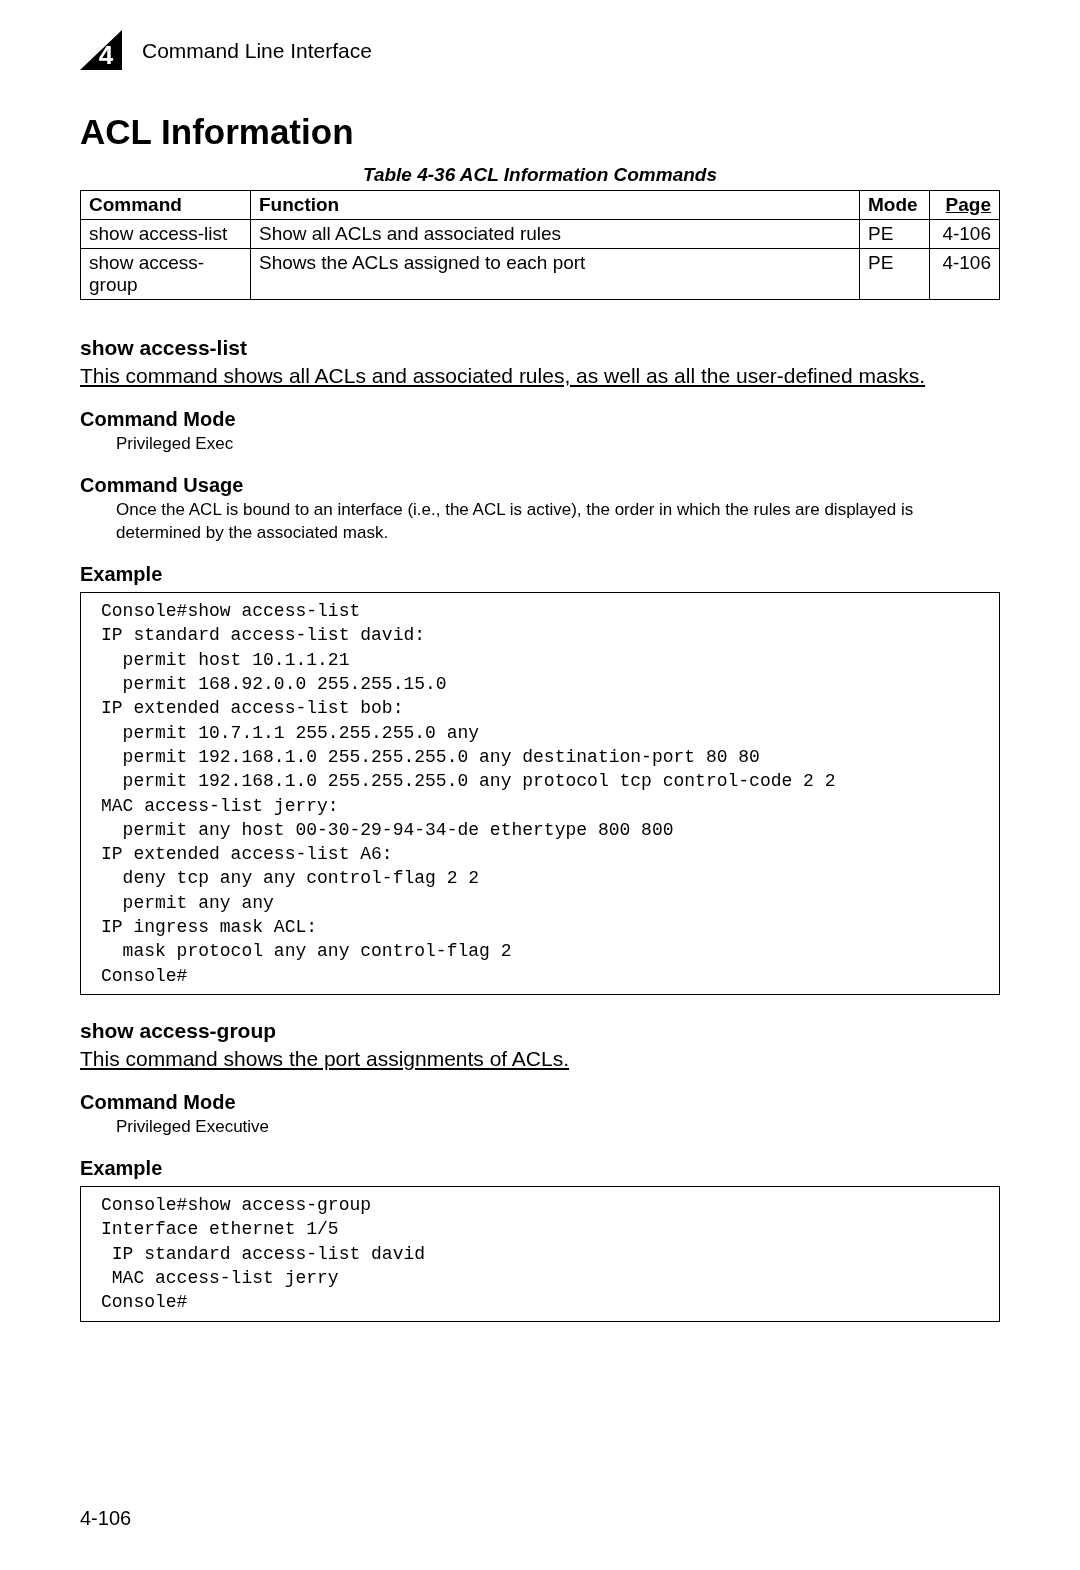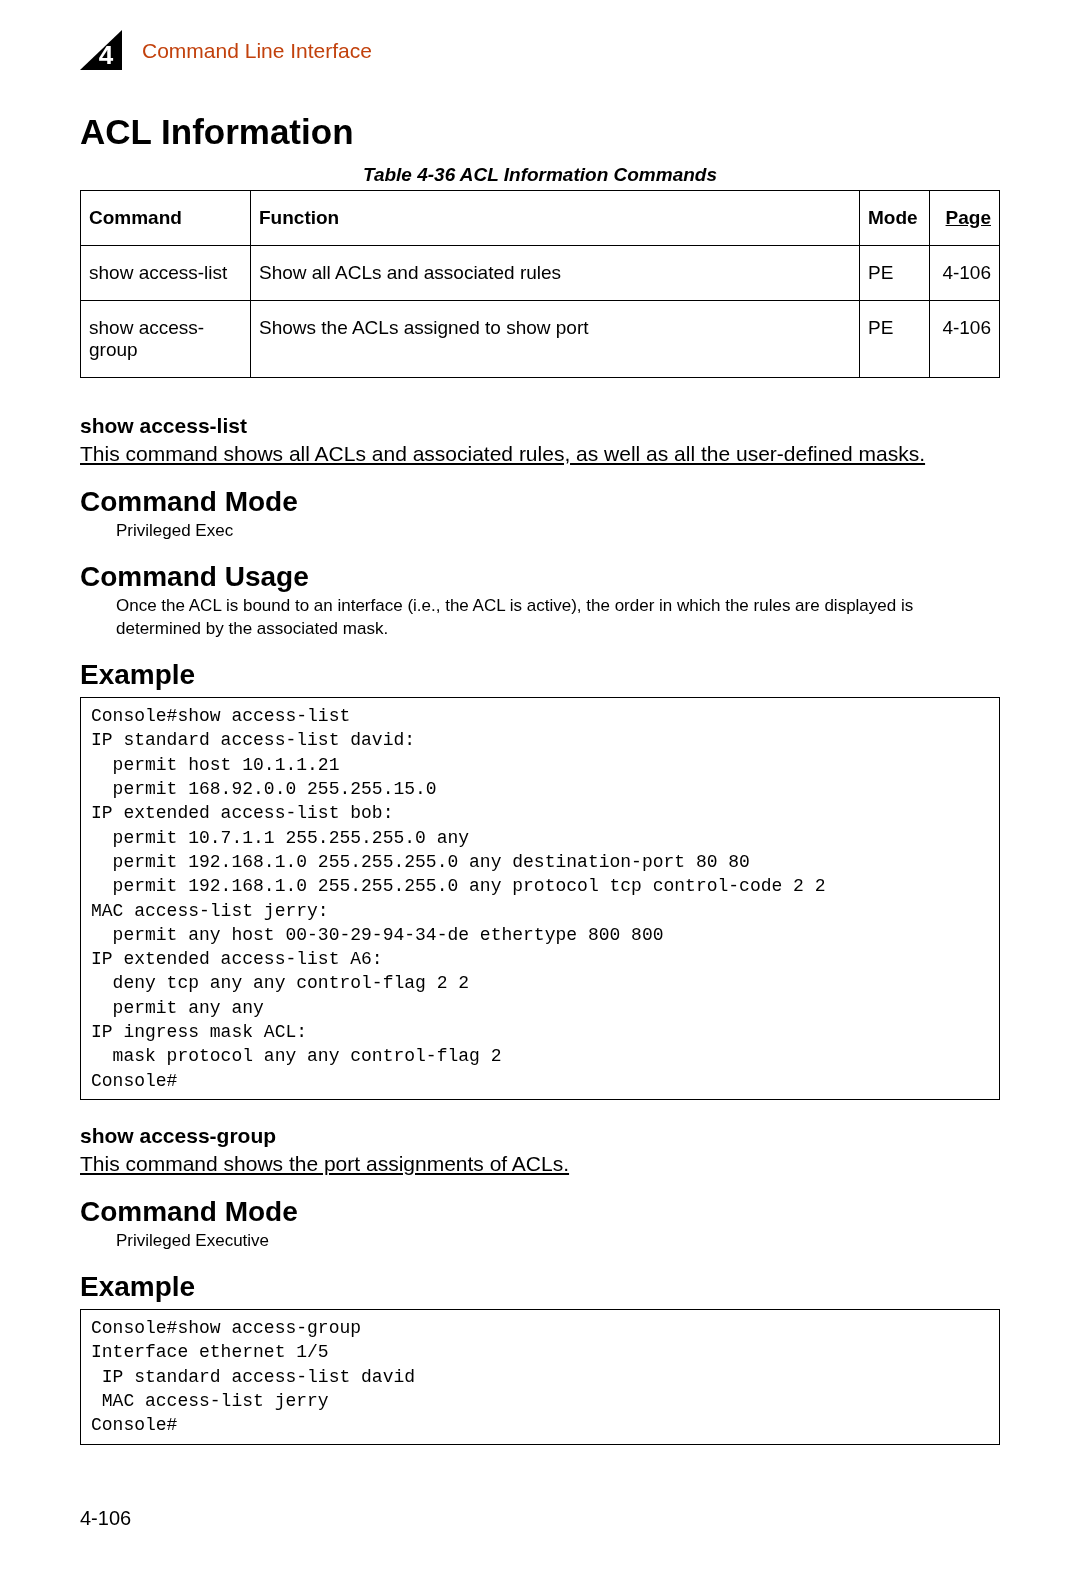--- a/index.html
+++ b/index.html
@@ -28,21 +28,21 @@
       display: flex;
       align-items: center;
       justify-content: center;
     }
     .chapter-icon svg {
       width: 42px;
       height: 42px;
     }
     .header-text {
       font-size: 21px;
-      color: #c2410c;
+      color: #000000;
       font-weight: 400;
     }
     .main-heading {
       font-size: 35px;
       font-weight: bold;
       margin-bottom: 12px;
       font-family: Arial, Helvetica, sans-serif;
     }
     .table-caption {
       text-align: center;
@@ -51,21 +51,21 @@
       margin-bottom: 4px;
       font-style: italic;
     }
     table.cmd-table {
       width: 100%;
       border-collapse: collapse;
       margin-bottom: 36px;
     }
     table.cmd-table th, table.cmd-table td {
       border: 1px solid #000;
-      padding: 16px 8px;
+      padding: 3px 8px;
       font-size: 19px;
       text-align: left;
       vertical-align: top;
     }
     table.cmd-table th {
       font-weight: bold;
     }
     table.cmd-table th.col-command { width: 170px; }
     table.cmd-table th.col-mode { width: 70px; }
     table.cmd-table th.col-page { width: 70px; text-align: right; text-decoration: underline; }
@@ -82,28 +82,28 @@
       margin-bottom: 18px;
       text-decoration: underline;
     }
     .body-text-indent {
       font-size: 17px;
       line-height: 1.35;
       margin-left: 36px;
       margin-bottom: 18px;
     }
     .label-heading {
-      font-size: 28px;
+      font-size: 20px;
       font-weight: bold;
       margin-top: 6px;
       margin-bottom: 2px;
     }
     .code-block {
       border: 1px solid #000;
-      padding: 6px 10px;
+      padding: 6px 20px;
       font-family: "Courier New", monospace;
       font-size: 18px;
       line-height: 1.35;
       white-space: pre;
       margin-bottom: 24px;
       margin-top: 6px;
     }
     .page-number {
       position: absolute;
       bottom: 40px;
@@ -138,21 +138,21 @@
   </thead>
   <tbody>
     <tr>
       <td>show access-list</td>
       <td>Show all ACLs and associated rules</td>
       <td>PE</td>
       <td class="col-page">4-106</td>
     </tr>
     <tr>
       <td>show access-group</td>
-      <td>Shows the ACLs assigned to show port</td>
+      <td>Shows the ACLs assigned to each port</td>
       <td>PE</td>
       <td class="col-page">4-106</td>
     </tr>
   </tbody>
 </table>
 
 <div class="sub-heading">show access-list</div>
 <div class="body-text">This command shows all ACLs and associated rules, as well as all the user-defined masks.</div>
 
 <div class="label-heading">Command Mode</div>

